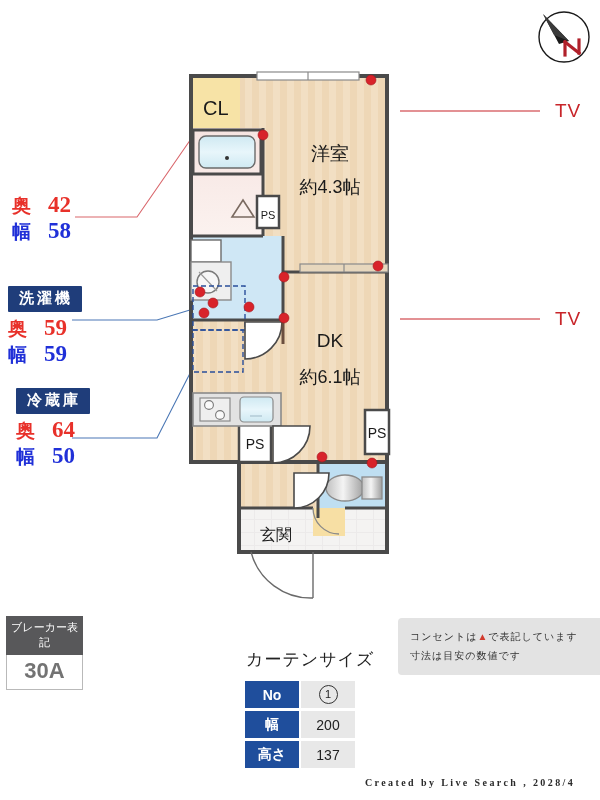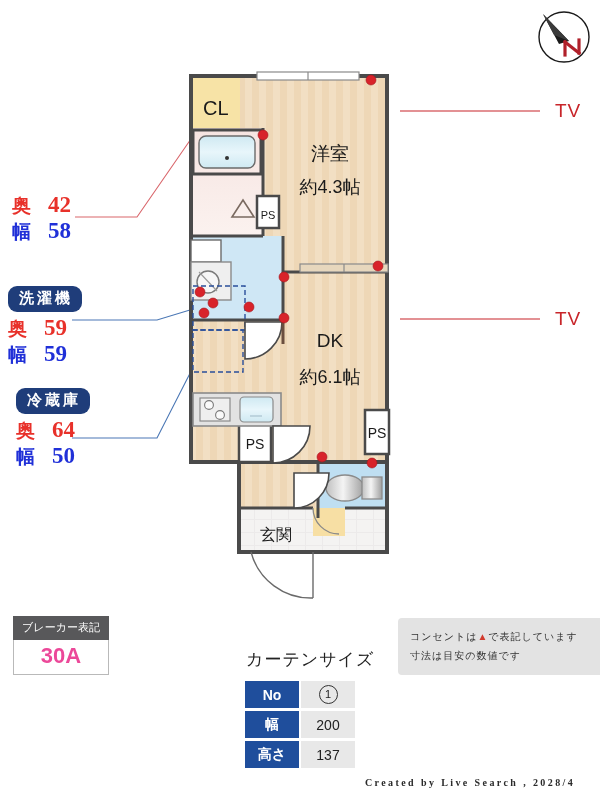--- a/index.html
+++ b/index.html
@@ -16,35 +16,35 @@
   
   .dim-block{position:absolute;}
   .dim-row{display:flex;align-items:baseline;height:26px;}
   .dim-key{width:36px;font-size:19px;font-weight:bold;letter-spacing:1px;}
   .dim-val{font-size:23px;font-weight:bold;font-family:Liberation Serif, serif;}
   .k-red{color:#e8312a;}
   .k-blue{color:#2030d8;}
   .tag{
     display:inline-block;background:#1f3d7a;color:#ffffff;
     font-size:15px;font-weight:bold;letter-spacing:3px;
-    padding:3px 9px 4px 11px;border-radius:9px;margin-bottom:3px;
+    padding:3px 9px 4px 11px;border-radius:1px;margin-bottom:3px;
   }
 
   
   .tv-label{color:#c8252a;font-size:19px;font-weight:normal;letter-spacing:1px;}
 
   
-  #breaker{left:13px;top:616px;width:96px;}
+  #breaker{left:6px;top:616px;width:77px;}
   #breaker .bhead{
     background:#58585a;color:#fff;font-size:11px;text-align:center;
     letter-spacing:0px;padding:3px 0 4px 0;border:1px solid #58585a;
   }
   #breaker .bval{
     background:#fff;border:1px solid #b9b9b9;border-top:none;
-    color:#ec4899;font-size:22px;font-weight:bold;text-align:center;
+    color:#737373;font-size:22px;font-weight:bold;text-align:center;
     padding:3px 0 5px 0;
   }
 
   
   #note{
     left:398px;top:618px;width:190px;background:#e3e3e3;border-radius:4px;
     padding:9px 10px 10px 12px;color:#333;font-size:10px;line-height:1.9;
     letter-spacing:1px;
   }
   #note .tri{color:#d23b2e;}

